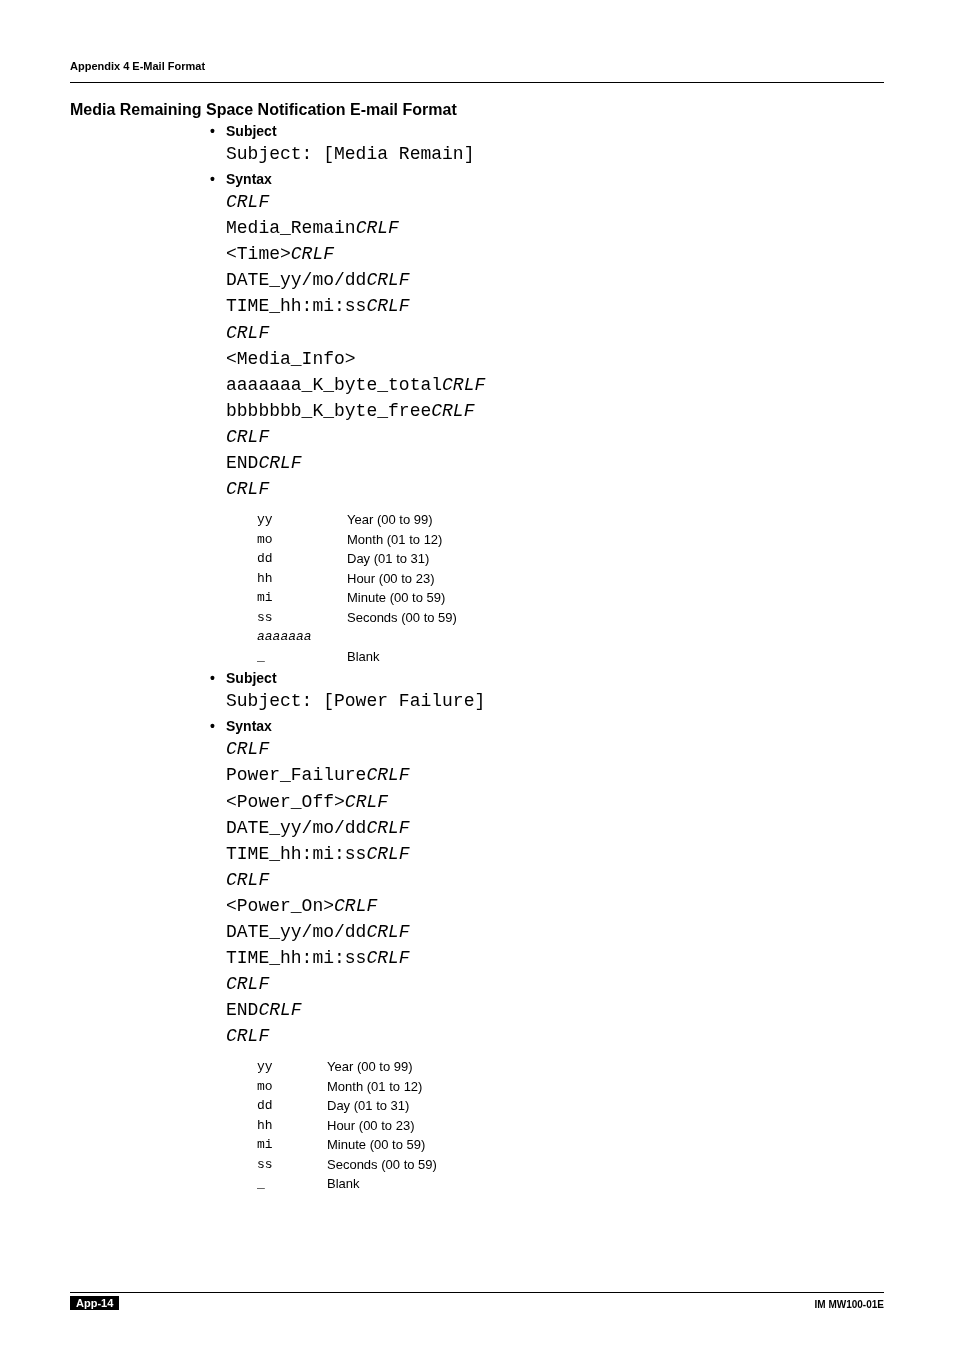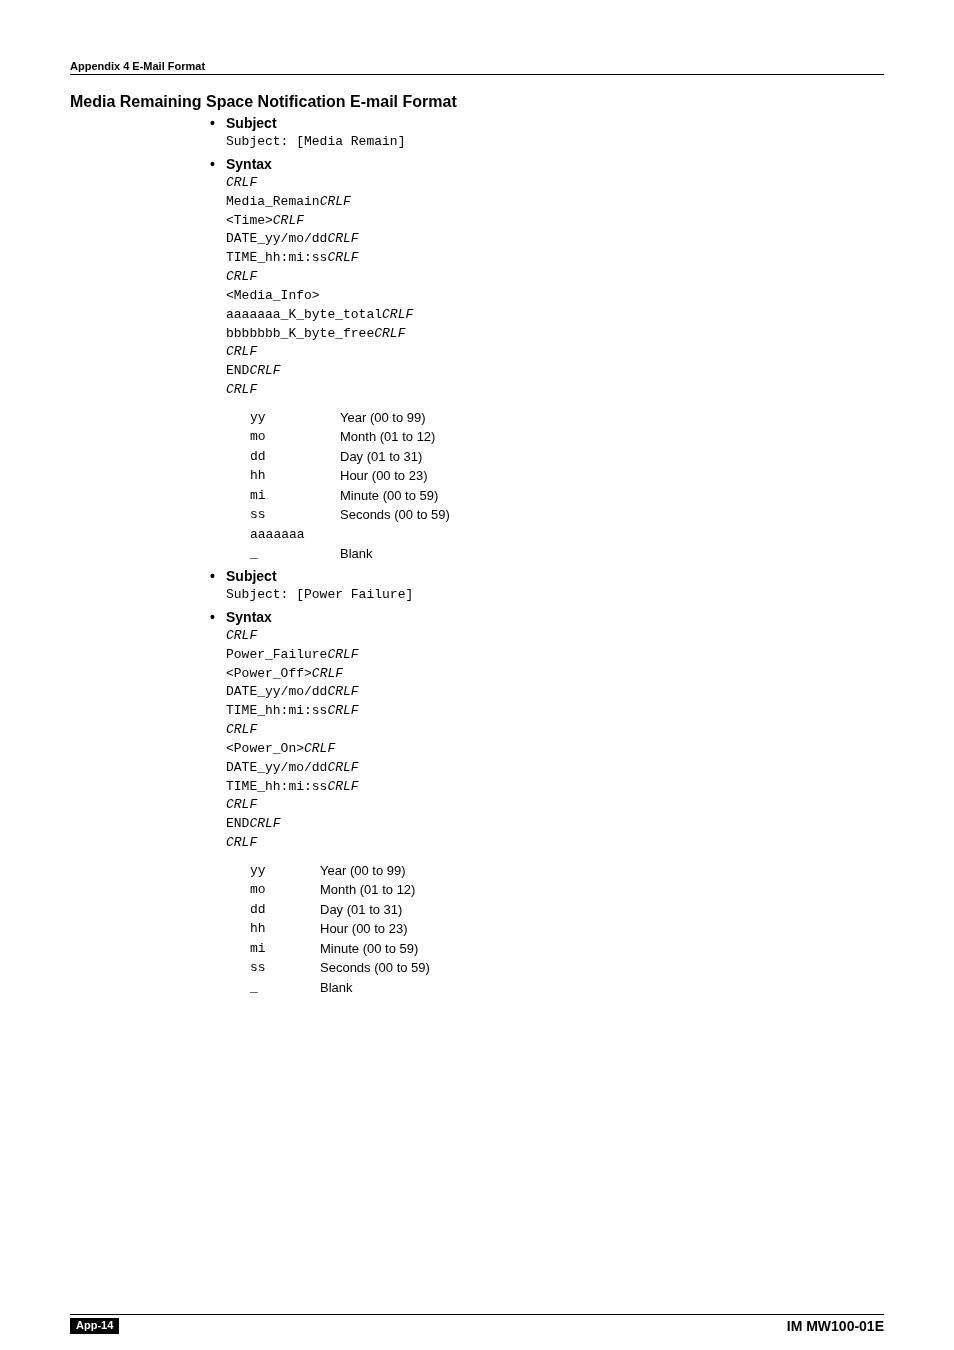--- a/index.html
+++ b/index.html
@@ -13,21 +13,21 @@
   .page {
     padding: 60px 70px 30px 70px;
     box-sizing: border-box;
     min-height: 1350px;
     position: relative;
   }
   .hdr {
     font-size: 11px;
     font-weight: bold;
     border-bottom: 1px solid #000;
-    padding-bottom: 2px;
+    padding-bottom: 10px;
     margin-bottom: 18px;
   }
   h2.sect {
     font-size: 16px;
     font-weight: bold;
     margin: 16px 0 4px 0;
   }
   .bullet-block {
     margin-left: 140px;
   }
@@ -35,59 +35,60 @@
     font-size: 14px;
     font-weight: bold;
     margin: 4px 0 2px 0;
   }
   .bullet-line .dot {
     display: inline-block;
     width: 16px;
   }
   .mono {
     font-family: "Courier New", Courier, monospace;
-    font-size: 13px;
+    font-size: 18px;
     line-height: 1.45;
     white-space: pre;
     margin-left: 16px;
   }
   .mono .i { font-style: italic; }
   .desc-table {
     margin-left: 40px;
     margin-top: 8px;
     font-size: 13px;
     line-height: 1.5;
   }
   .desc-row { display: flex; }
   .desc-key {
     font-family: "Courier New", Courier, monospace;
     width: 90px;
     flex-shrink: 0;
+    margin-left: 7px;
   }
   .desc-val { font-family: Arial, Helvetica, sans-serif; }
   .desc-val .m { font-family: Liberation Sans, sans-serif; }
   .footer {
     position: absolute;
-    bottom: 16px;
+    bottom: 40px;
     left: 70px;
     right: 70px;
     border-top: 1px solid #000;
     padding-top: 3px;
     display: flex;
     justify-content: space-between;
   }
   .footer .pg {
     background: #000;
     color: #fff;
     font-size: 11px;
     font-weight: bold;
     padding: 1px 6px;
   }
   .footer .doc {
-    font-size: 14px;
+    font-size: 10px;
     font-weight: bold;
     align-self: flex-end;
   }
 </style>
 </head>
 <body>
 
 <div class="page">
   <div class="hdr">Appendix 4  E-Mail Format</div>
 
@@ -118,21 +119,21 @@
         </div>
         <div class="desc-row">
           <div class="desc-key" style="width: 90px;">mi</div>
           <div class="desc-val">Minute (<span class="m">00</span> to <span class="m">59</span>)</div>
         </div>
         <div class="desc-row">
           <div class="desc-key" style="width: 90px;">ss</div>
           <div class="desc-val">Seconds (<span class="m">00</span> to <span class="m">59</span>)</div>
         </div>
         <div class="desc-row">
-          <div class="desc-key" style="width: 90px;">aaaaaaa</div>
+          <div class="desc-key" style="width: 90px; font-style: italic;">aaaaaaa</div>
         </div>
         <div class="desc-row">
           <div class="desc-key" style="width: 90px;">_</div>
           <div class="desc-val">Blank</div>
         </div>
       </div>
   </div>
 
   <div class="bullet-block">
     <div class="bullet-line"><span class="dot">•</span><span>Subject</span></div>

